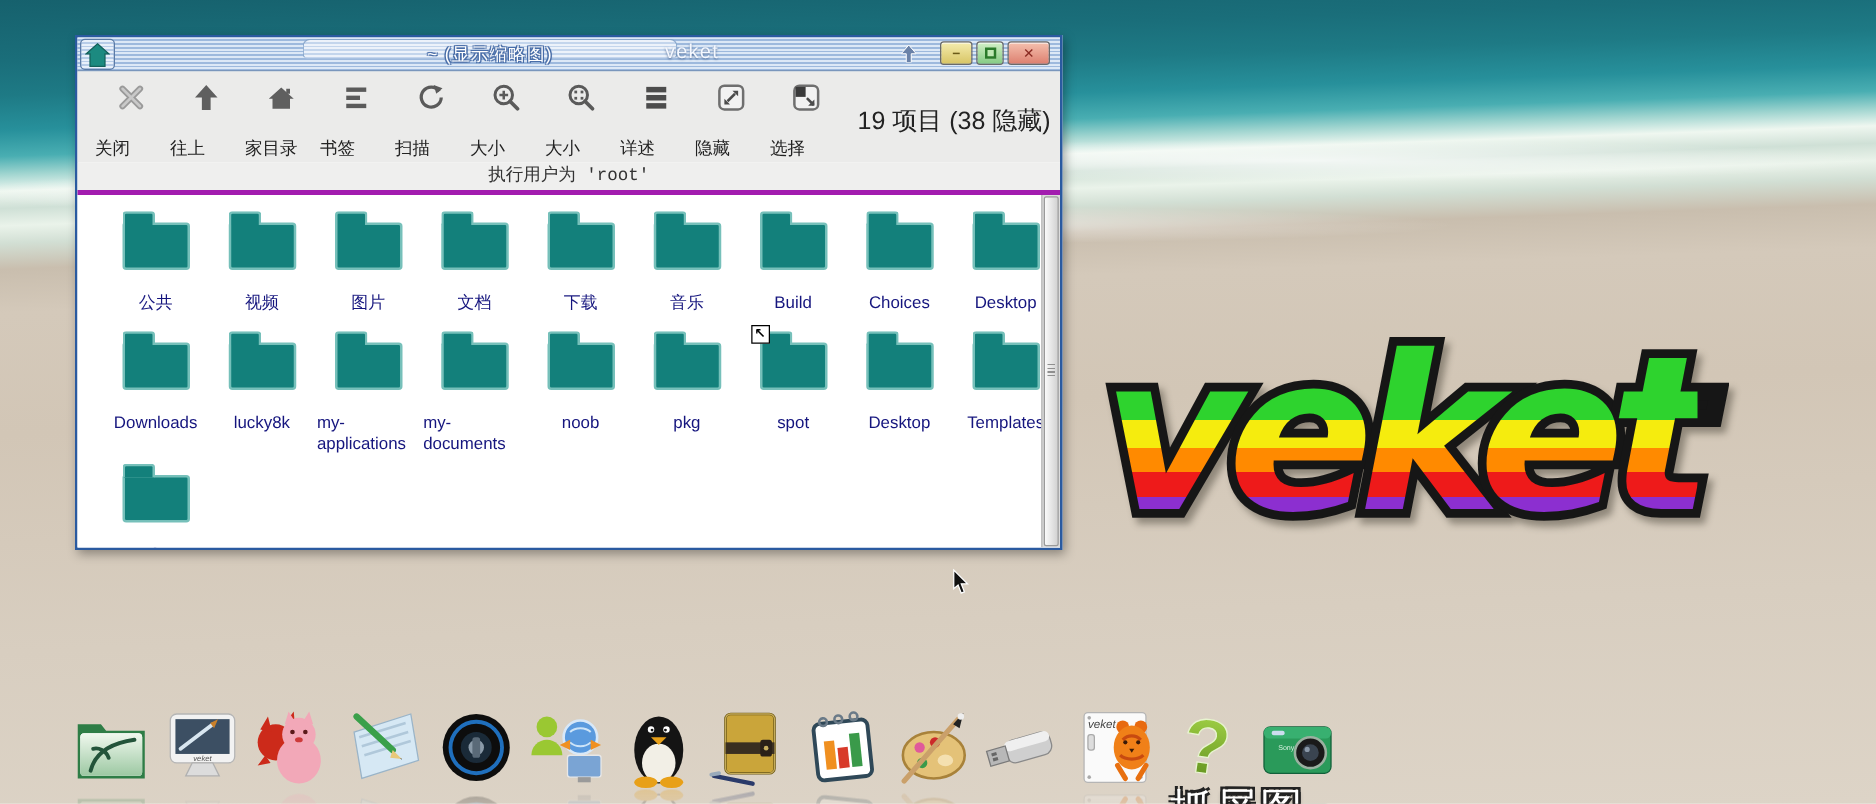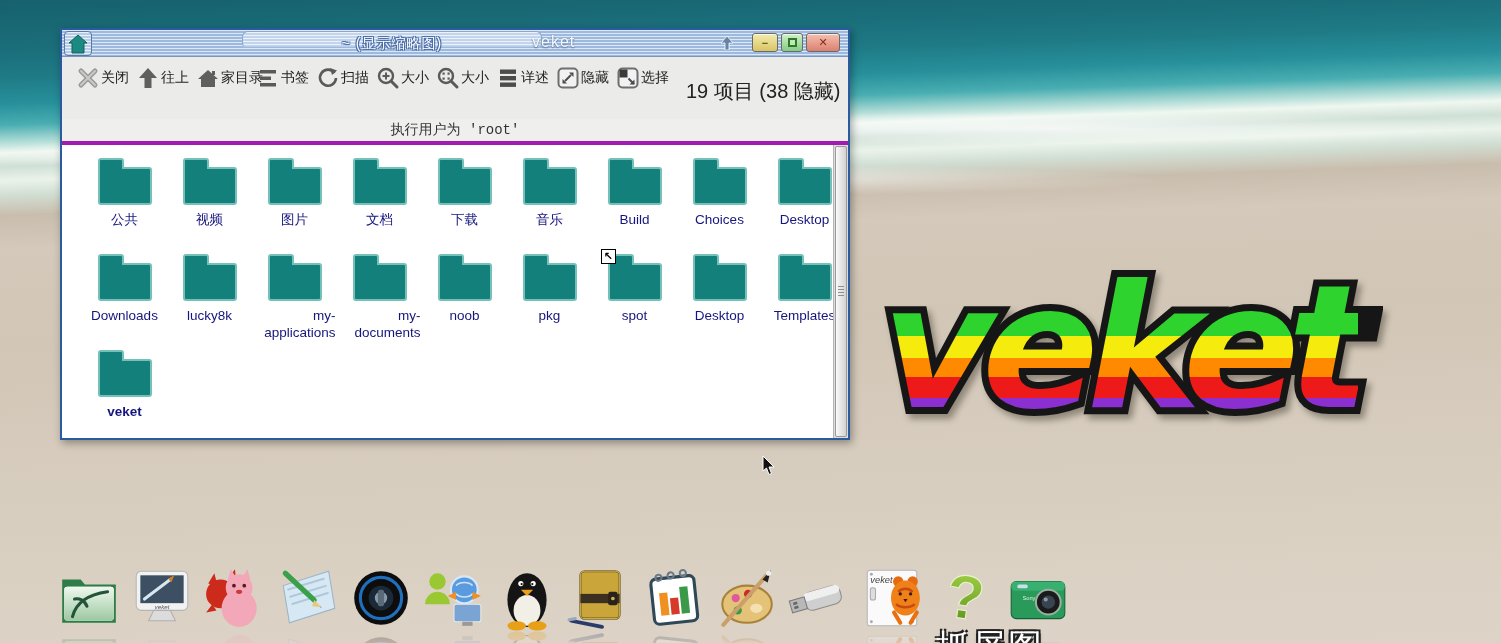--- a/index.html
+++ b/index.html
@@ -59,21 +59,21 @@
   .win-btn.min{ width:26px; background:linear-gradient(#f4ecae,#d8c565); color:#6a5a18; }
   .win-btn.max{ width:22px; background:linear-gradient(#d2f0c6,#86cb85); color:#1e6b1e; }
   .win-btn.close{ width:34px; background:linear-gradient(#f4c0ae,#dd8070); color:#8a2a22; }
   .max-glyph{ width:9px; height:9px; border:2px solid #2a7a2a; background:#bfe8b4; }
 
   .toolbar{
     flex:0 0 62px; background:#ebebea; border-bottom:0;
     display:flex; align-items:flex-start; padding:6px 4px 0 14px; gap:2px;
   }
   .tool-btn{
-    width:58px; display:flex; align-items:center; gap:1px;
+    width:58px; display:flex; flex-direction:column; gap:19px;
     cursor:pointer; padding:2px 0; border-radius:3px;
   }
   .tool-icon{ height:26px; display:flex; align-items:center; justify-content:center; }
   .tool-label{ font-size:14px; color:#222; white-space:nowrap; }
   .item-count{ font-size:20px; color:#222; align-self:center; margin-left:10px; white-space:nowrap; }
 
   .minibuffer{
     flex:0 0 24px; background:#efefee; border-bottom:4px solid #a21caf;
     font-size:14px; color:#333; text-align:center; line-height:22px;
     font-family:"Liberation Mono","DejaVu Sans Mono",monospace;
@@ -94,21 +94,21 @@
     background:#13807b; border:2px solid #76c0ba; border-bottom:none; border-radius:3px 3px 0 0;
   }
   .symlink-badge{
     position:absolute; left:-9px; top:-16px; width:15px; height:15px;
     background:#fff; border:1px solid #000; display:none;
     align-items:center; justify-content:center; font-size:11px; color:#000; font-weight:bold;
     line-height:1;
   }
   .folder-cell.symlink .symlink-badge{ display:flex; }
   .folder-label{
-    margin-top:7px; max-width:82px; text-align:right; font-size:13.5px; color:#15157e;
+    margin-top:18px; max-width:82px; text-align:left; font-size:13.5px; color:#15157e;
     line-height:1.25; word-break:break-word;
   }
   .folder-cell.bold .folder-label{ font-weight:bold; }
 
   .scrollbar{
     position:absolute; right:0; top:0; bottom:0; width:15px;
     background:#dcdcdc; border-left:1px solid #b5b5b5;
   }
   .scroll-thumb{
     position:absolute; left:1px; right:1px; top:1px; bottom:1px;

